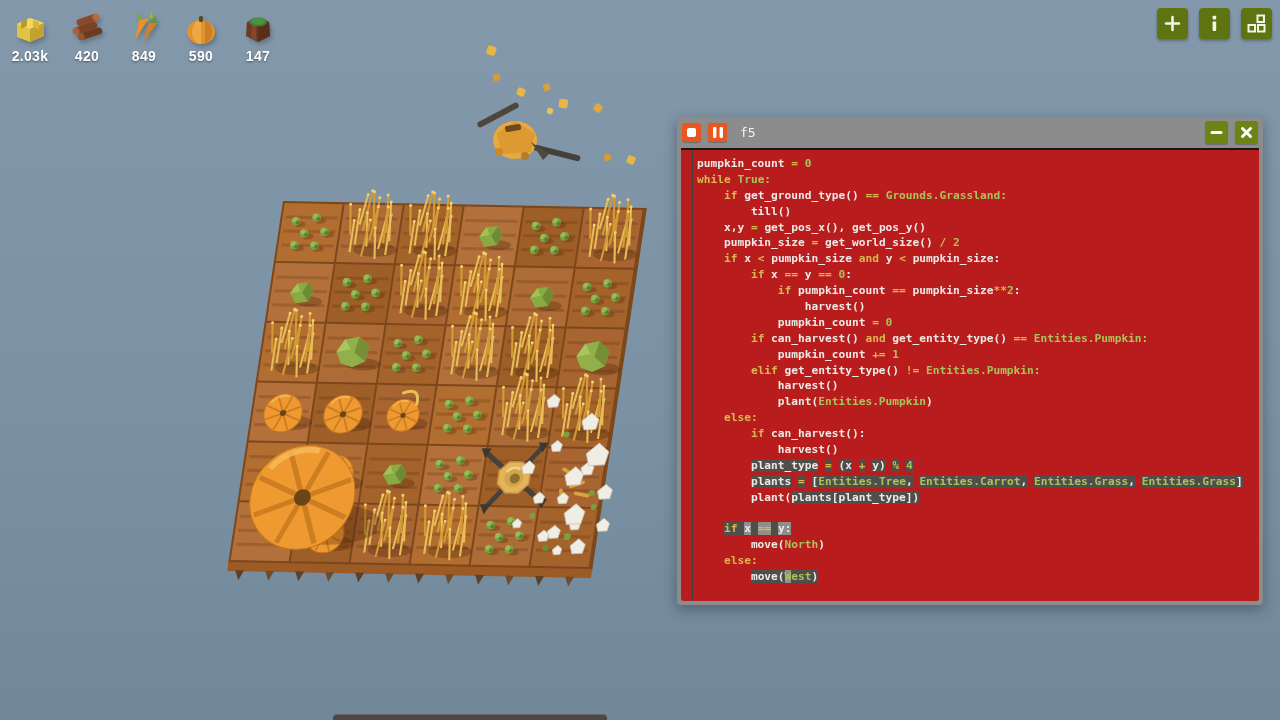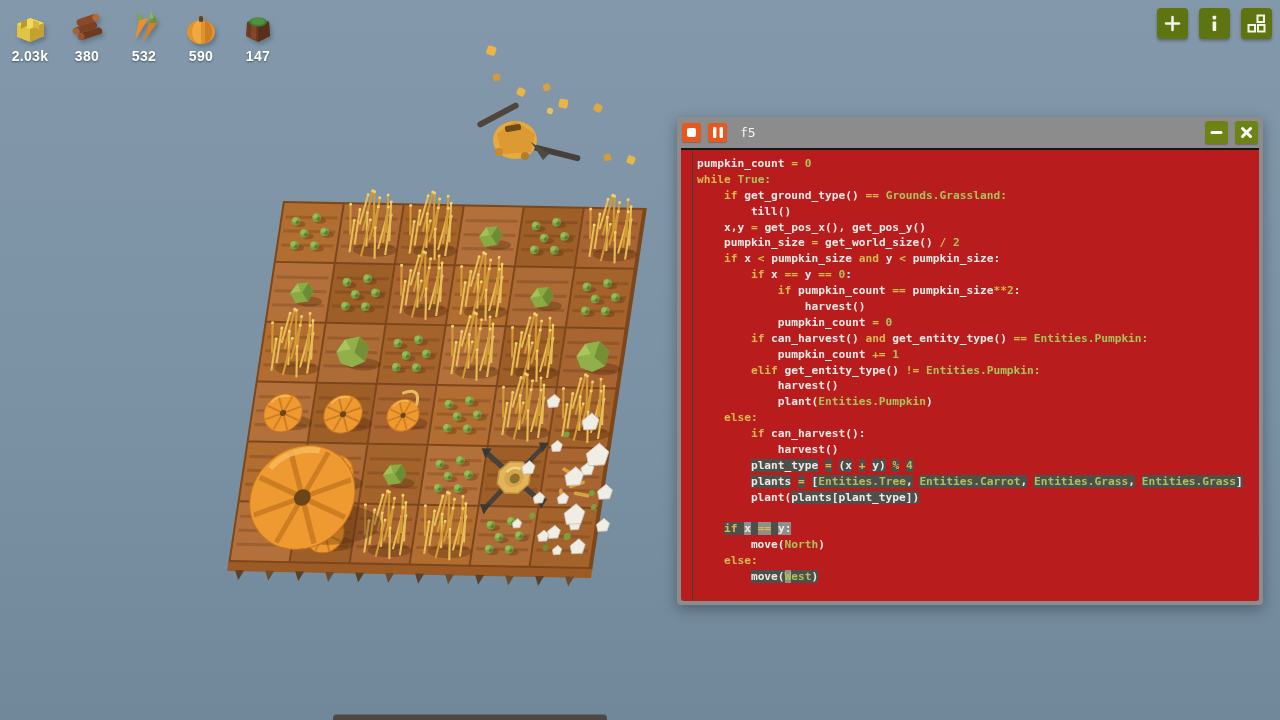--- a/index.html
+++ b/index.html
@@ -68,31 +68,31 @@
         <svg viewBox="0 0 38 38">
           <g transform="rotate(-18 19 19)">
             <rect x="6" y="14" width="24" height="7" rx="3.5" fill="#7c4022"></rect>
             <circle cx="8" cy="17.5" r="3.5" fill="#a3623a"></circle>
             <rect x="9" y="21" width="24" height="7" rx="3.5" fill="#6e3a1e"></rect>
             <circle cx="11" cy="24.5" r="3.5" fill="#96552f"></circle>
             <rect x="11" y="7" width="22" height="7" rx="3.5" fill="#8a4a28"></rect>
             <circle cx="31" cy="10.5" r="3.5" fill="#b06c3e"></circle>
           </g>
         </svg>
-        <div class="res-count">380</div>
+        <div class="res-count">420</div>
       </div>
       <div class="res">
         <svg viewBox="0 0 38 38">
           <path d="M14 10 L24 8 L10 30 Z" fill="#e8922a"></path>
           <path d="M24 13 L32 13 L18 32 Z" fill="#d97f22"></path>
           <path d="M14 10 L10 2 L18 8 Z" fill="#7da83c"></path>
           <path d="M24 8 L26 1 L29 9 Z" fill="#8fb944"></path>
           <path d="M24 13 L30 6 L32 13 Z" fill="#6c9434"></path>
         </svg>
-        <div class="res-count">532</div>
+        <div class="res-count">849</div>
       </div>
       <div class="res">
         <svg viewBox="0 0 38 38">
           <ellipse cx="19" cy="22" rx="14" ry="12" fill="#e0922e"></ellipse>
           <path d="M19 10 A 9 12 0 0 0 19 34" fill="#f2ae47" opacity=".8"></path>
           <path d="M23 10.5 A 10 12 0 0 1 23 33.5" fill="#c3761f" opacity=".7"></path>
           <rect x="17" y="6" width="4" height="6" rx="1.5" fill="#5d4a1c"></rect>
         </svg>
         <div class="res-count">590</div>
       </div>

